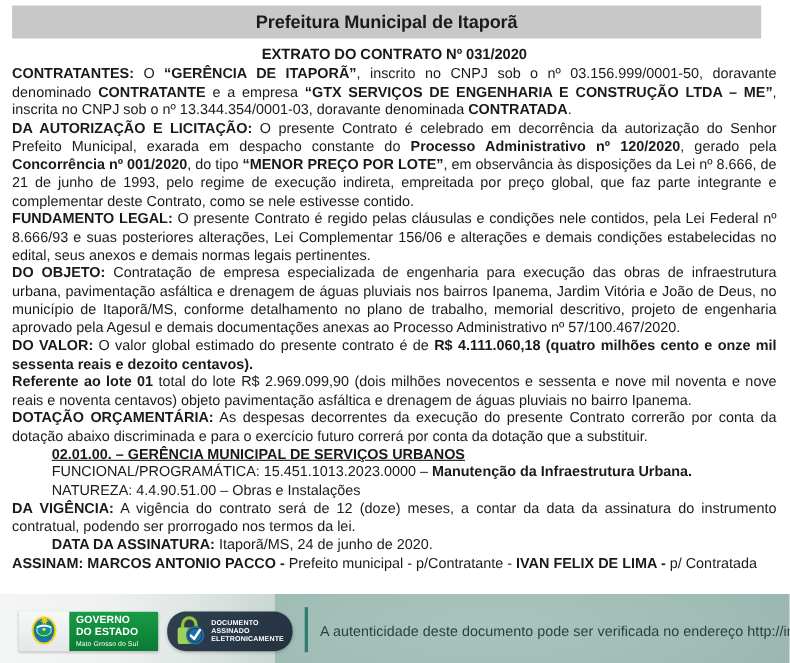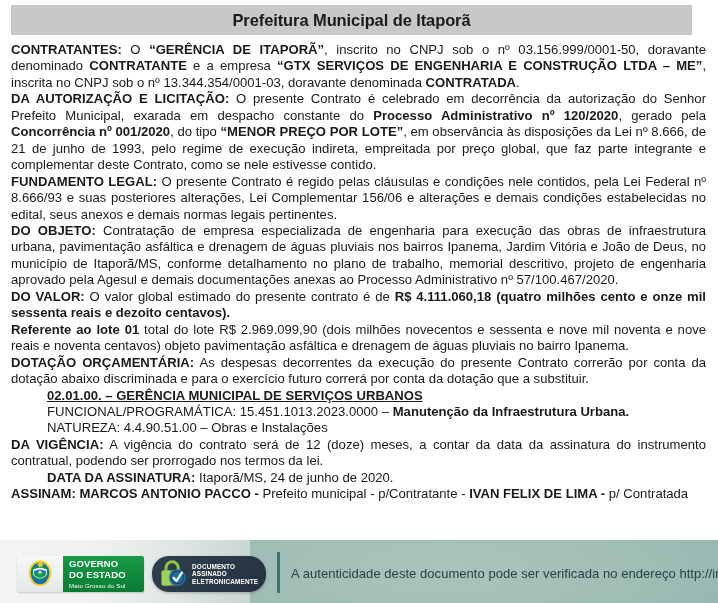--- a/index.html
+++ b/index.html
@@ -191,20 +191,21 @@
 <body>
 
 <div class="page">
 
   <div class="header-bar">
     <div class="header-title">Prefeitura Municipal de Itaporã</div>
   </div>
 
   <div class="doc-body">
 
+    <div class="doc-title">EXTRATO DO CONTRATO Nº 031/2020</div>
 
     <p class="para"><b>CONTRATANTES:</b><span> O </span><b>“GERÊNCIA DE ITAPORÃ”</b><span>, inscrito no CNPJ sob o nº 03.156.999/0001-50, doravante denominado </span><b>CONTRATANTE</b><span> e a empresa </span><b>“GTX SERVIÇOS DE ENGENHARIA E CONSTRUÇÃO LTDA – ME”</b><span>, inscrita no CNPJ sob o nº 13.344.354/0001-03, doravante denominada </span><b>CONTRATADA</b><span>.</span></p>
 
     <p class="para"><b>DA AUTORIZAÇÃO E LICITAÇÃO:</b><span> O presente Contrato é celebrado em decorrência da autorização do Senhor Prefeito Municipal, exarada em despacho constante do </span><b>Processo Administrativo nº 120/2020</b><span>, gerado pela </span><b>Concorrência nº 001/2020</b><span>, do tipo </span><b>“MENOR PREÇO POR LOTE”</b><span>, em observância às disposições da Lei nº 8.666, de 21 de junho de 1993, pelo regime de execução indireta, empreitada por preço global, que faz parte integrante e complementar deste Contrato, como se nele estivesse contido.</span></p>
 
     <p class="para"><b>FUNDAMENTO LEGAL:</b><span> O presente Contrato é regido pelas cláusulas e condições nele contidos, pela Lei Federal nº 8.666/93 e suas posteriores alterações, Lei Complementar 156/06 e alterações e demais condições estabelecidas no edital, seus anexos e demais normas legais pertinentes.</span></p>
 
     <p class="para"><b>DO OBJETO:</b><span> Contratação de empresa especializada de engenharia para execução das obras de infraestrutura urbana, pavimentação asfáltica e drenagem de águas pluviais nos bairros Ipanema, Jardim Vitória e João de Deus, no município de Itaporã/MS, conforme detalhamento no plano de trabalho, memorial descritivo, projeto de engenharia aprovado pela Agesul e demais documentações anexas ao Processo Administrativo nº 57/100.467/2020.</span></p>
 
     <p class="para"><b>DO VALOR:</b><span> O valor global estimado do presente contrato é de </span><b>R$ 4.111.060,18 (quatro milhões cento e onze mil sessenta reais e dezoito centavos).</b></p>

